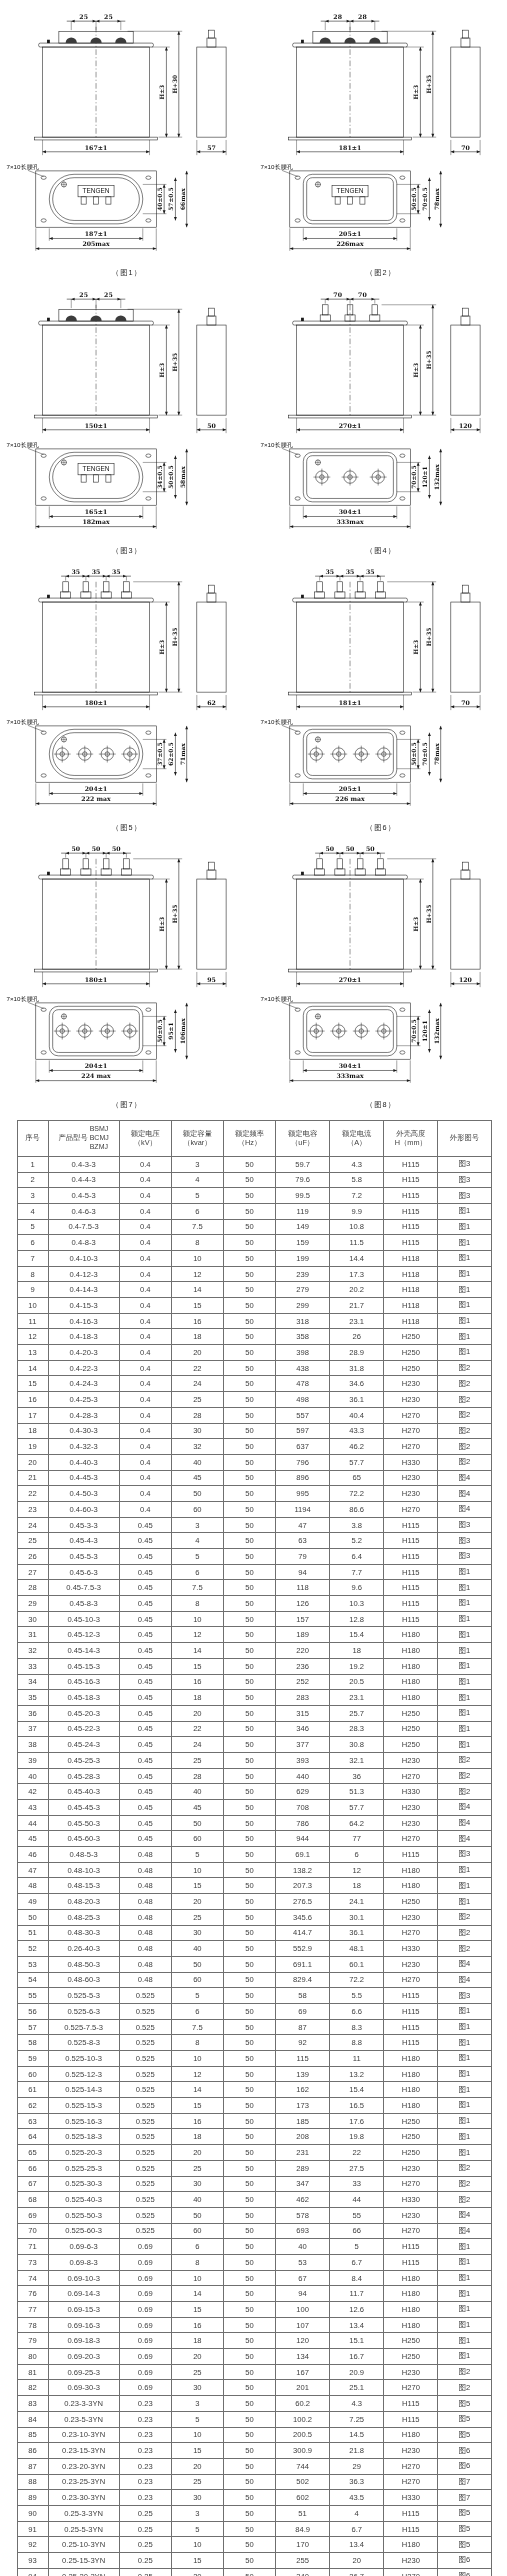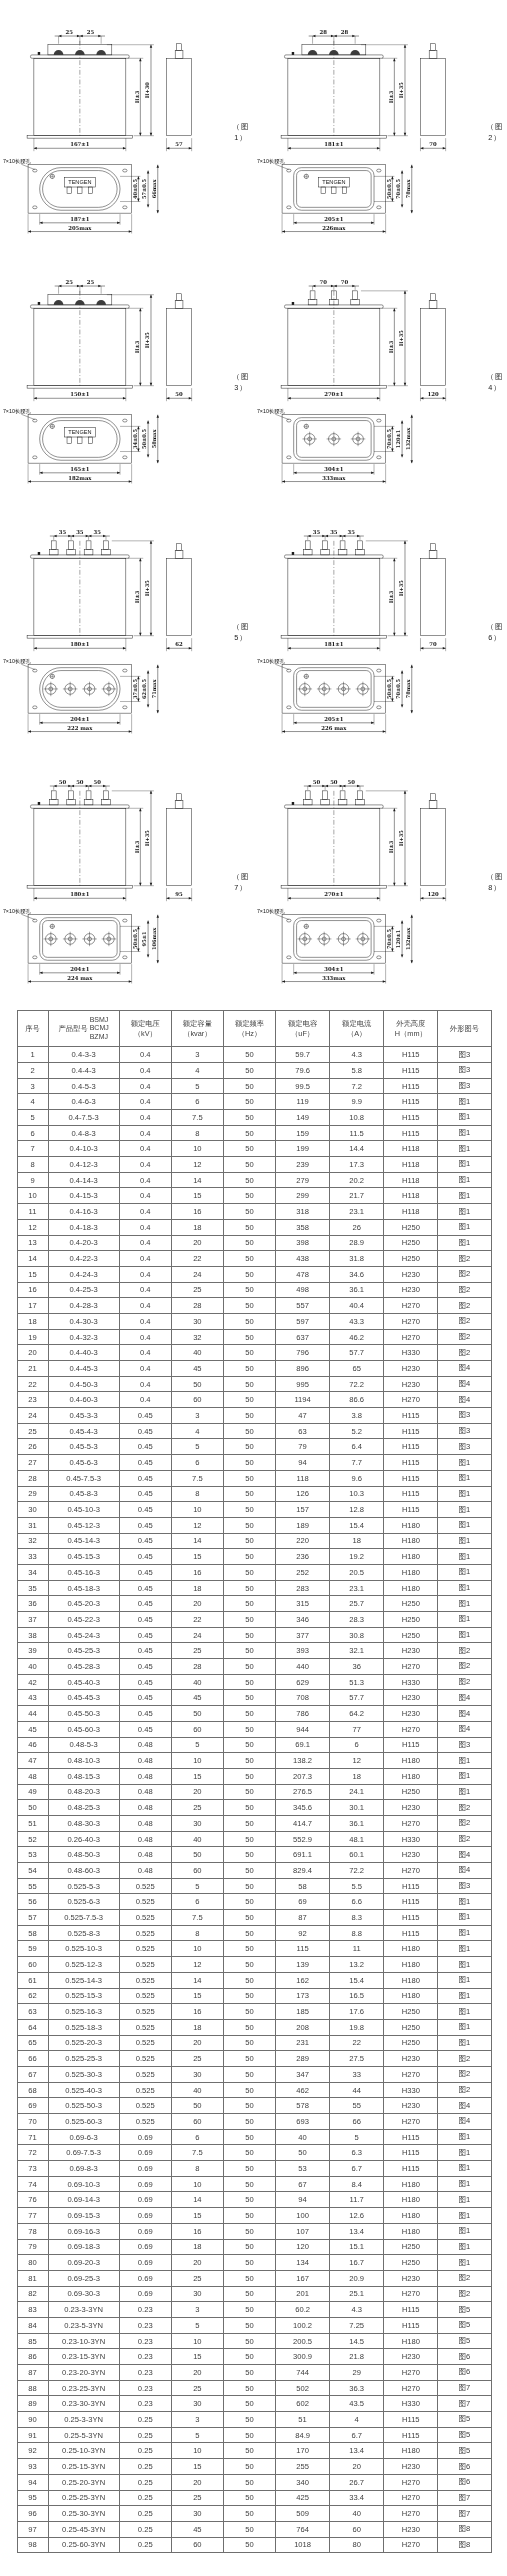--- a/index.html
+++ b/index.html
@@ -1,19 +1,19 @@
 <!DOCTYPE html>
 <html style="font-size:9px"><head>
 <meta charset="utf-8">
 <style>
   html,body{margin:0;padding:0;background:#ffffff;}
   body{width:508px;font-family:"Liberation Sans",sans-serif;color:#222;}
   .page{width:508px;}
   .figures-grid{display:grid;grid-template-columns:254px 254px;padding-top:2.3px;}
-  .fig-cell{width:254px;display:flex;flex-direction:row;align-items:center;gap:15px;}
+  .fig-cell{width:254px;display:flex;flex-direction:column;align-items:center;gap:15px;}
   .fig-cell svg{display:block;}
   .fig-caption{text-align:center;font-size:7.3px;color:#222;height:12.4px;line-height:11.3px;letter-spacing:1.1px;}
   .table-wrap{width:475px;margin:8px auto 17px auto;}
   table.spec{border-collapse:collapse;width:475px;table-layout:fixed;}
   table.spec th, table.spec td{border:0.6px solid #6f6f6f;text-align:center;vertical-align:middle;
       color:#3d3d3d;font-weight:normal;padding:0;}
   table.spec td{height:14.7px;font-size:7.6px;}
   table.spec thead th{height:35px;font-size:7.3px;line-height:1.35;}
   .th2{display:block;}
   .mh{display:flex;align-items:center;justify-content:center;gap:2px;}
@@ -1676,31 +1676,20 @@
             <td>0.69-6-3</td>
             <td>0.69</td>
             <td>6</td>
             <td>50</td>
             <td>40</td>
             <td>5</td>
             <td>H115</td>
             <td>图1</td>
           </tr>
           <tr>
-            <td>72</td>
-            <td>0.69-7.5-3</td>
-            <td>0.69</td>
-            <td>7.5</td>
-            <td>50</td>
-            <td>50</td>
-            <td>6.3</td>
-            <td>H115</td>
-            <td>图1</td>
-          </tr>
-          <tr>
             <td>73</td>
             <td>0.69-8-3</td>
             <td>0.69</td>
             <td>8</td>
             <td>50</td>
             <td>53</td>
             <td>6.7</td>
             <td>H115</td>
             <td>图1</td>
           </tr>

